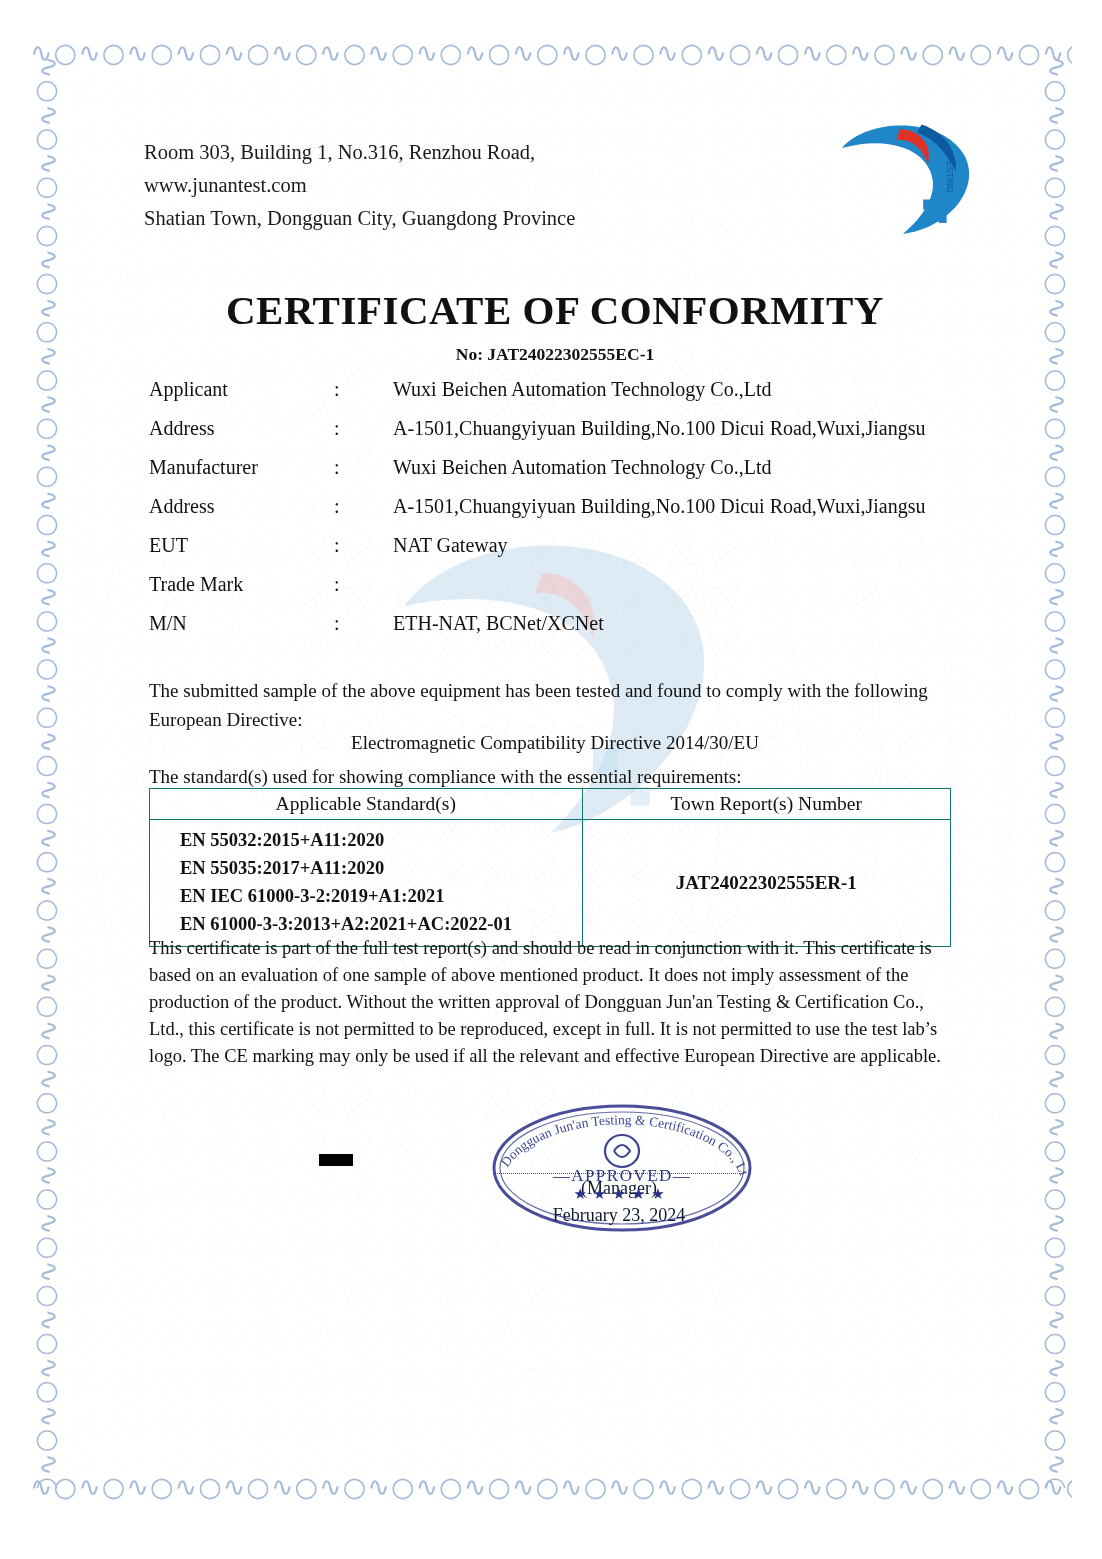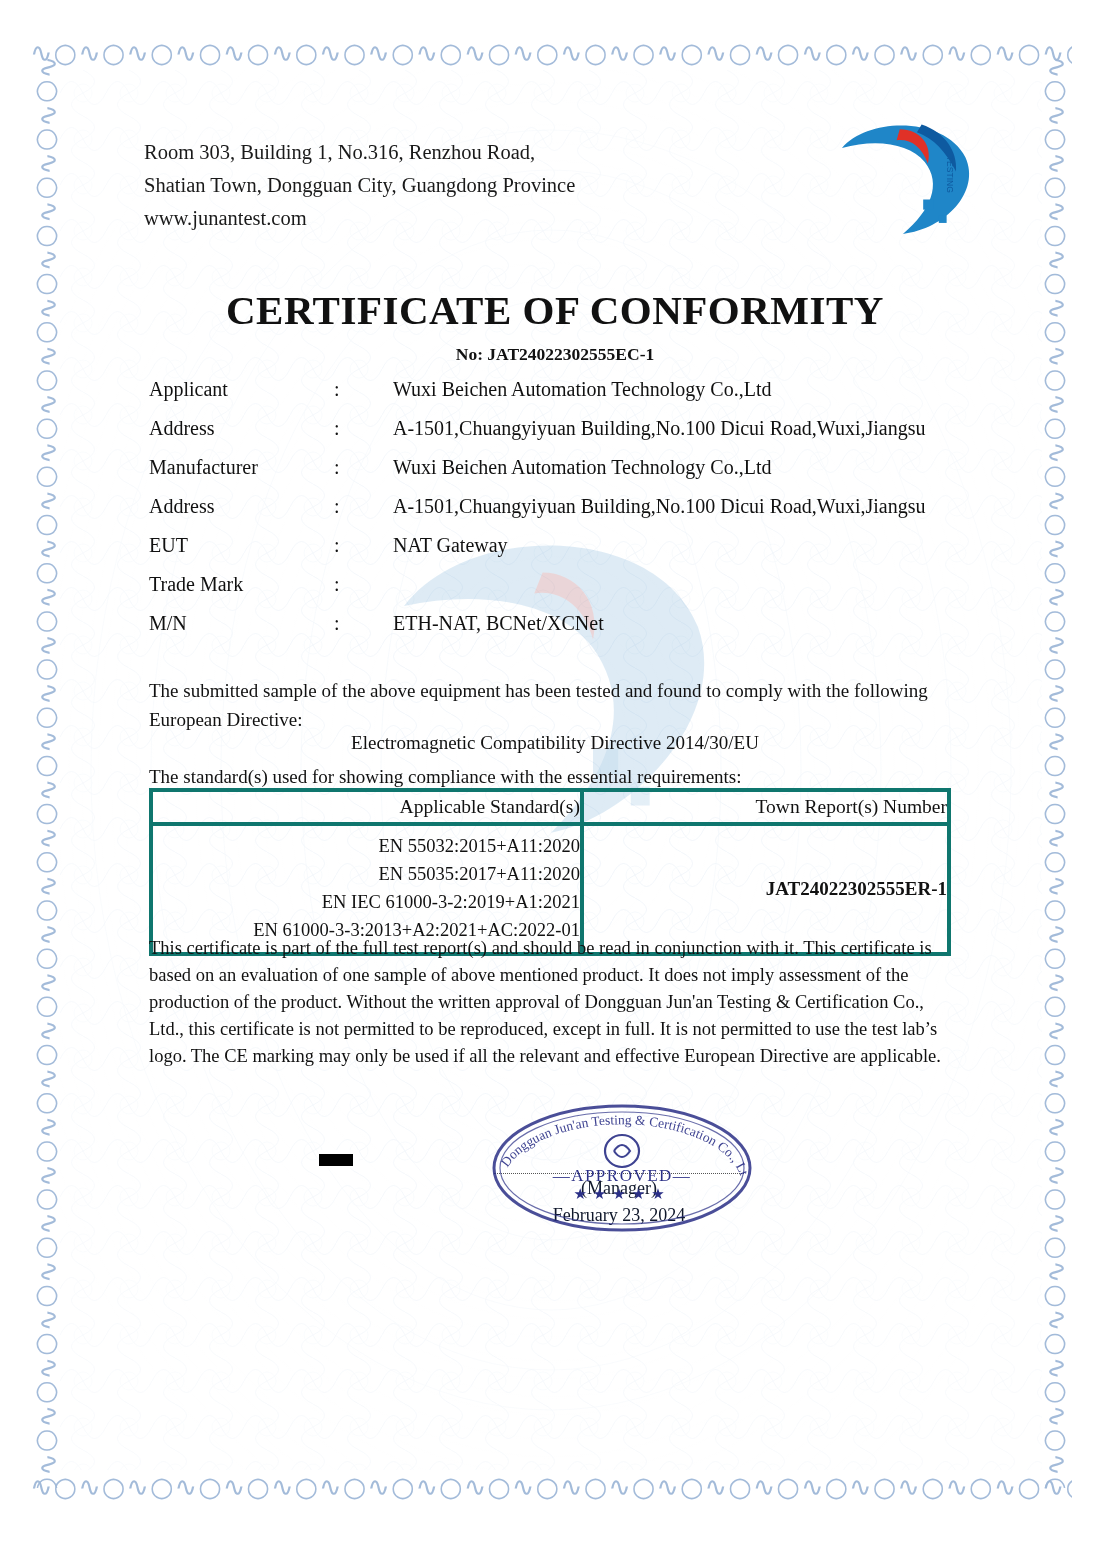--- a/index.html
+++ b/index.html
@@ -149,34 +149,33 @@
 
   table.std-table {
     position: absolute;
     left: 145px;
     top: 788px;
     width: 802px;
     border-collapse: collapse;
     font-size: 19px;
   }
   table.std-table td, table.std-table th {
-    border: 4px solid #0f766e;
+    border: 1px solid #0f766e;
     padding: 0;
-    text-align: right;
   }
   .th-cell {
     text-align: center;
     font-weight: normal;
     font-size: 19.5px;
     height: 30px;
     padding: 3px 0;
   }
   .std-list {
     padding: 6px 0 8px 30px;
-    font-weight: normal;
+    font-weight: bold;
     line-height: 28px;
     font-size: 18.5px;
   }
   .report-no {
     text-align: center;
     font-weight: bold;
     font-size: 19px;
   }
 
   .para-disclaimer {
@@ -267,22 +266,22 @@
   </div>
   <div class="border-band band-right">
     <span class="vtxt">∿○∿○∿○∿○∿○∿○∿○∿○∿○∿○∿○∿○∿○∿○∿○∿○∿○∿○∿○∿○∿○∿○∿○∿○∿○∿○∿○∿○∿○∿○∿○∿○∿○∿○∿○∿○∿○∿○∿○</span>
   </div>
 </div>
 
 <div class="content">
 
   <div class="addr-block">
     <div>Room 303, Building 1, No.316, Renzhou Road,</div>
+    <div>www.junantest.com</div>
     <div>Shatian Town, Dongguan City, Guangdong Province</div>
-    <div>www.junantest.com</div>
   </div>
 
   <div class="logo-wrap">
     <svg width="160" height="125" viewBox="0 0 200 160" xmlns="http://www.w3.org/2000/svg">
       <path d="M18 46 C52 6, 150 6, 176 58 C196 102, 150 150, 96 156 C132 126, 146 92, 124 64 C104 40, 62 34, 18 46 Z" fill="#1f86c8"></path>
       <path d="M92 22 C118 22, 134 42, 128 66 C120 44, 106 34, 88 36 Z" fill="#e03127"></path>
       <path d="M120 16 C150 26, 166 50, 164 76 C150 50, 136 34, 114 26 Z" fill="#0e5aa0"></path>
       <rect x="122" y="112" width="13" height="13" fill="#1f86c8"></rect>
       <rect x="142" y="132" width="10" height="10" fill="#1f86c8"></rect>
       <text x="152" y="56" font-family="Liberation Sans, sans-serif" font-size="11" fill="#0e5aa0" transform="rotate(90 152 56)">TESTING</text>

